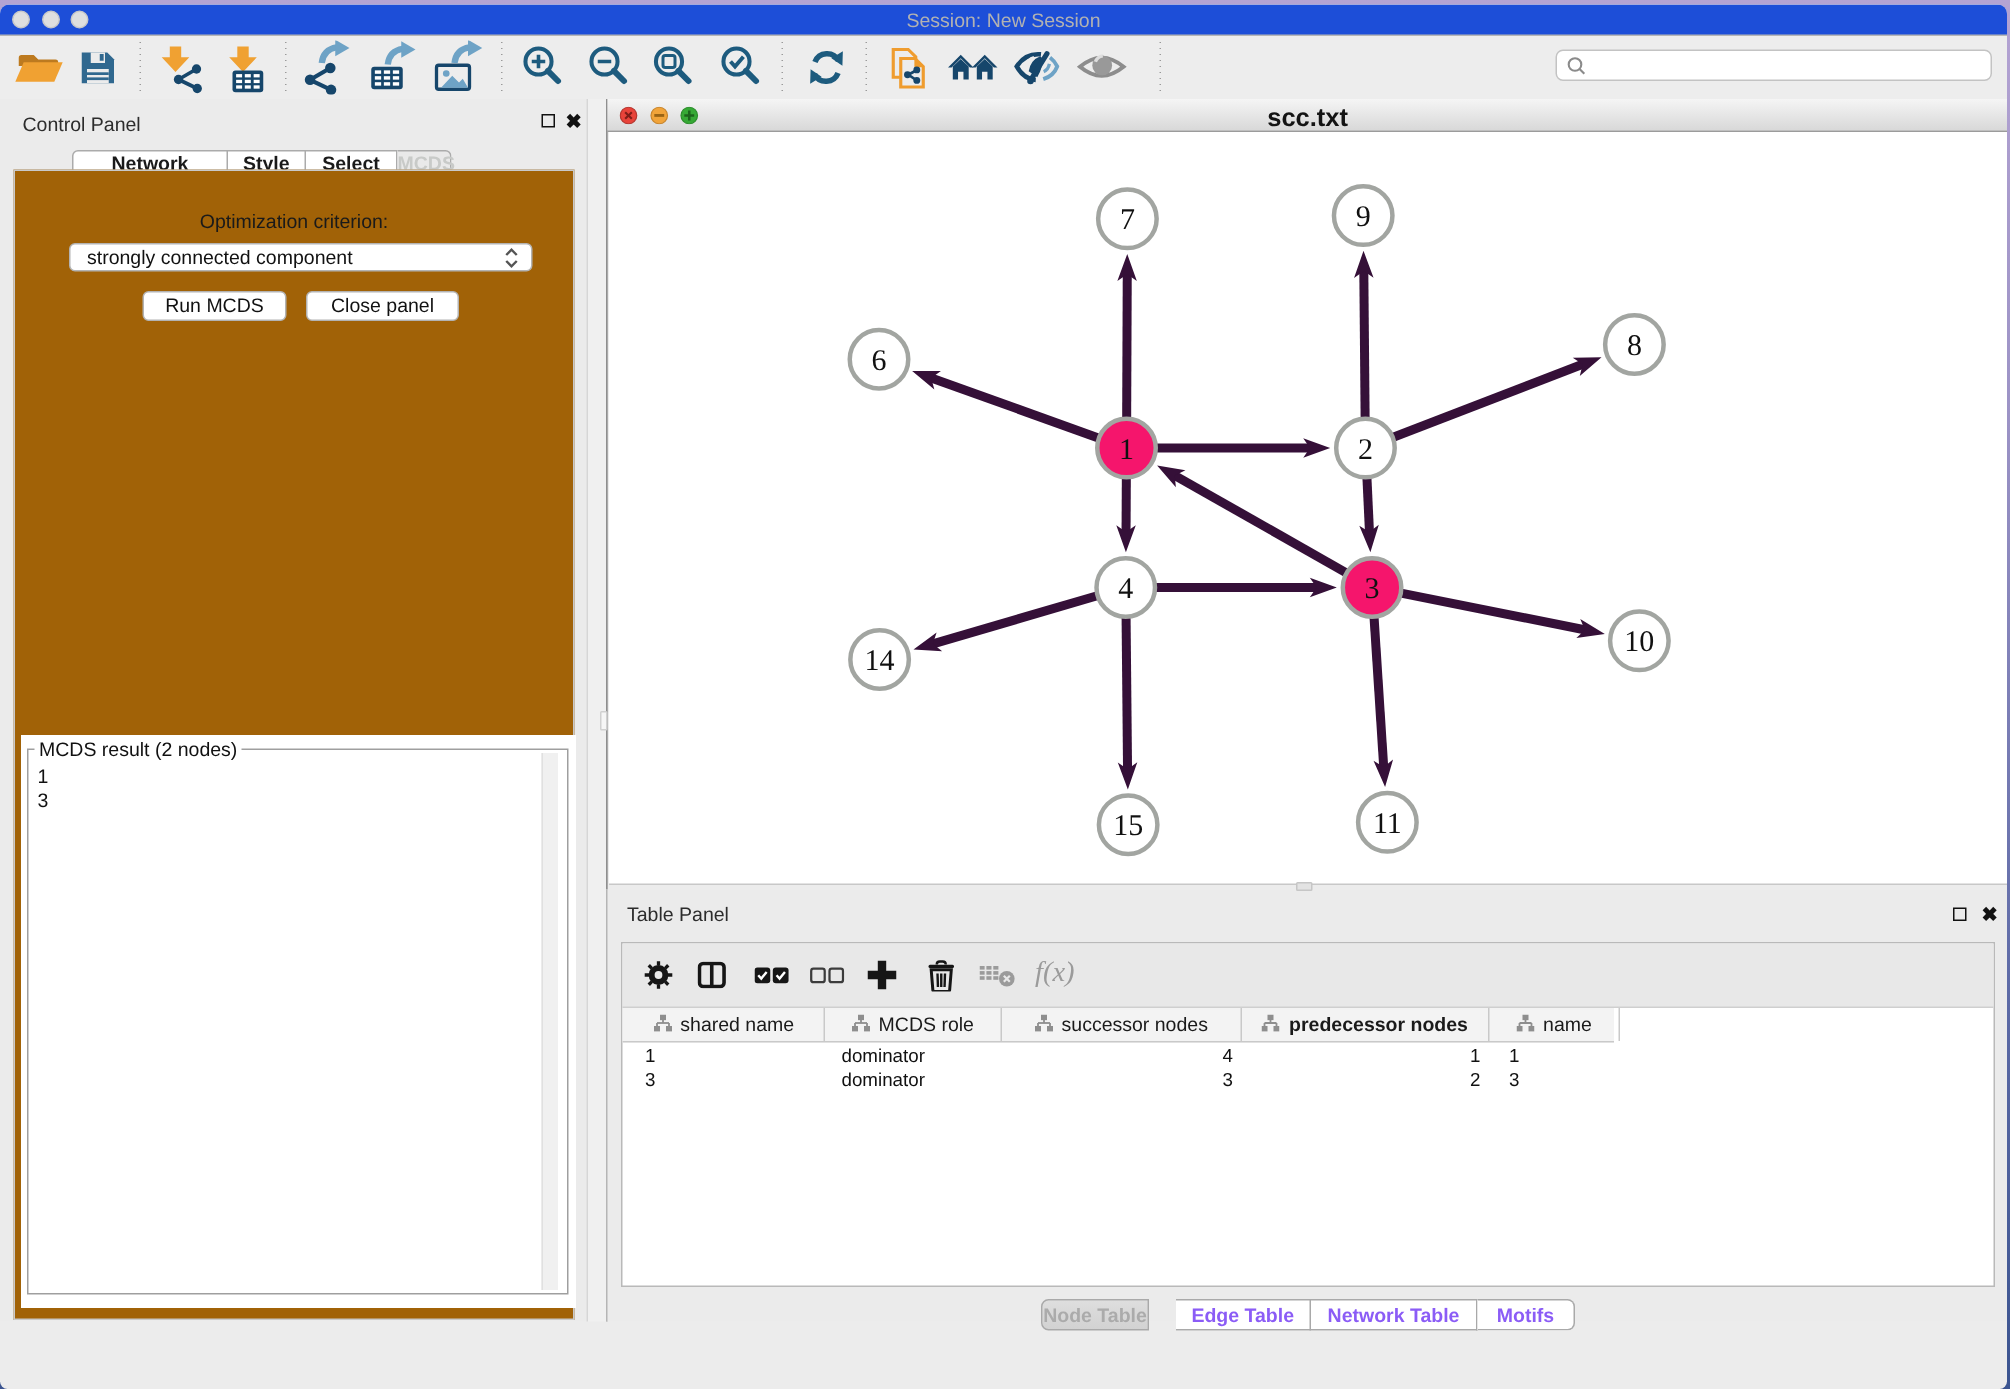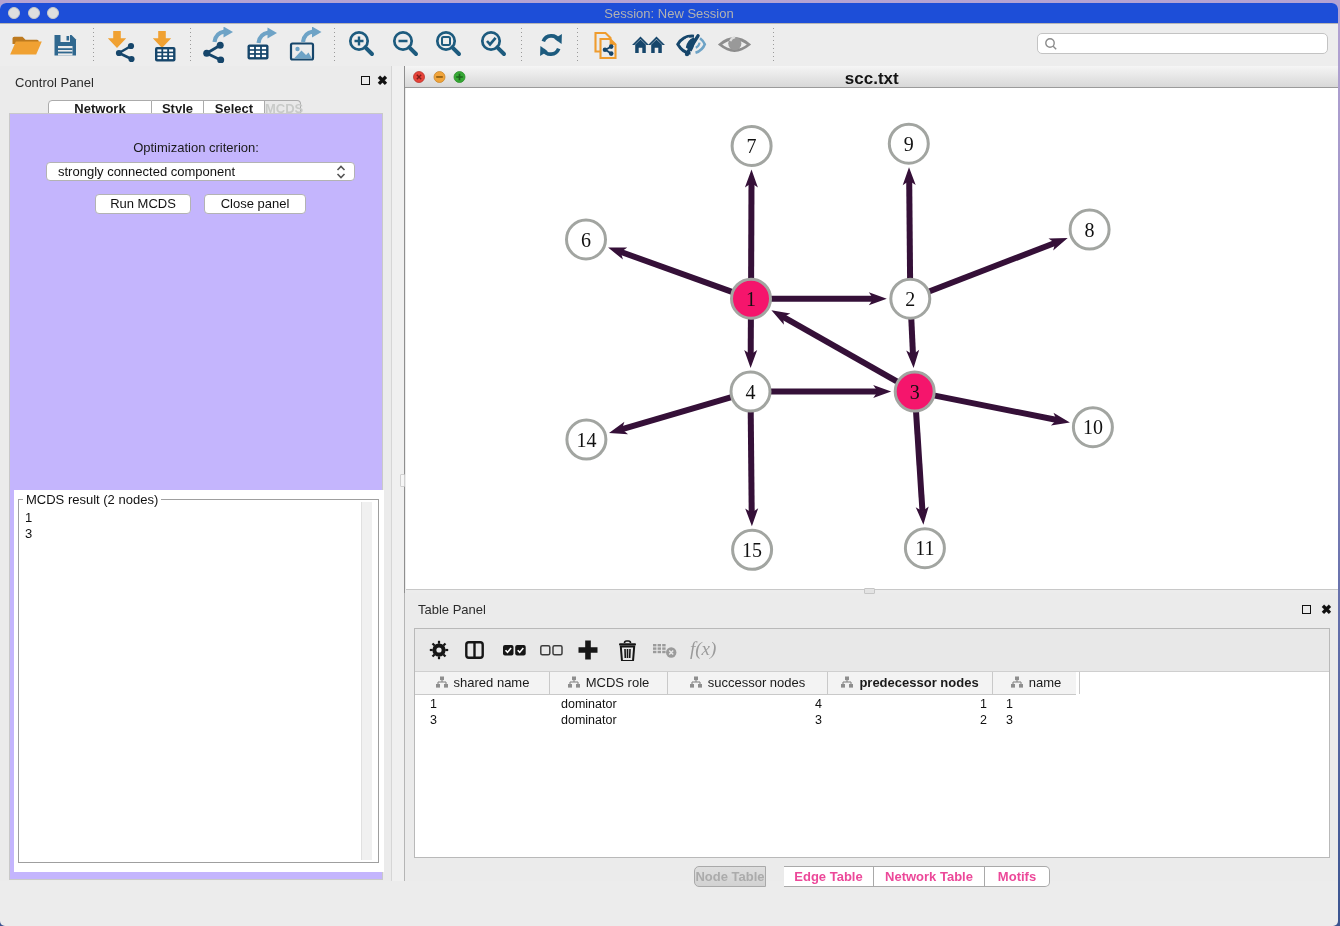--- a/index.html
+++ b/index.html
@@ -25,21 +25,21 @@
   
   .cpanel{position:absolute;left:0;top:63px;width:391px;height:815px;background:#ebebeb;}
   .cpanel-border{position:absolute;left:391px;top:63px;width:14px;height:815px;background:#f0f0f0;
       border-left:1px solid #d6d6d6;border-right:1px solid #9e9e9e;box-sizing:border-box;}
   .paneltitle{font-size:13px;color:#2c2c2c;}
   .floatbtn{position:absolute;width:9px;height:9px;border:1.5px solid #111;box-sizing:border-box;}
   .closex{position:absolute;font-size:13px;font-weight:bold;color:#111;line-height:12px;}
   .tab{position:absolute;top:34px;height:18px;background:#fff;border:1px solid #ababab;
       box-sizing:border-box;font-size:13px;font-weight:bold;color:#1a1a1a;text-align:center;line-height:16px;}
   .cpcontent{position:absolute;left:9px;top:46.5px;width:374px;height:767px;
-      background:#c4b5fd;border:1px solid #c9c9c9;box-sizing:border-box;}
+      background:#a16207;border:1px solid #c9c9c9;box-sizing:border-box;}
   .selectbox{position:absolute;left:36px;top:48.5px;width:309px;height:19px;background:#fff;
       border:1px solid #b3b3b3;border-radius:4px;box-sizing:border-box;
       font-size:13px;color:#111;line-height:17px;padding-left:11px;}
   .btn{position:absolute;top:80.5px;height:20px;background:#fff;border:1px solid #b3b3b3;
       border-radius:4px;box-sizing:border-box;font-size:13px;color:#111;
       text-align:center;line-height:18px;}
   .resultpanel{position:absolute;left:4px;top:376.5px;width:370px;height:382px;background:#fff;}
   .fieldset{position:absolute;left:4px;top:9px;width:361px;height:364px;
       border:1px solid #9f9f9f;box-sizing:border-box;}
   .fieldlegend{position:absolute;left:4px;top:-8px;background:#fff;padding:0 3px;
@@ -59,21 +59,21 @@
       border:1px solid #b9b9b9;box-sizing:border-box;}
   .ttoolbar{position:absolute;left:0;top:0;width:100%;height:43px;background:#e8e8e8;
       border-bottom:1px solid #cfcfcf;box-sizing:border-box;}
   .thead{position:absolute;left:0;top:43px;width:661px;height:23px;background:#f3f3f3;
       border-bottom:1px solid #c9c9c9;box-sizing:border-box;}
   .thcell{position:absolute;top:0;height:22px;border-right:1px solid #c9c9c9;
       box-sizing:border-box;font-size:13px;color:#1a1a1a;text-align:center;line-height:22px;}
   .trow{position:absolute;font-size:12.5px;color:#111;line-height:16px;}
   
   .btab{position:absolute;top:273px;height:21px;background:#fff;border:1px solid #a9a9a9;
-      box-sizing:border-box;font-size:13px;color:#ec4899;font-weight:bold;
+      box-sizing:border-box;font-size:13px;color:#8b5cf6;font-weight:bold;
       text-align:center;line-height:19px;}
   
   .statusbar{position:absolute;left:0;top:886px;width:100%;height:37px;
       background:#ececec;border-top:1px solid #d2d2d2;box-sizing:border-box;}
 </style>
 </head>
 <body>
 <div class="win">
 
   <div class="titlebar">

